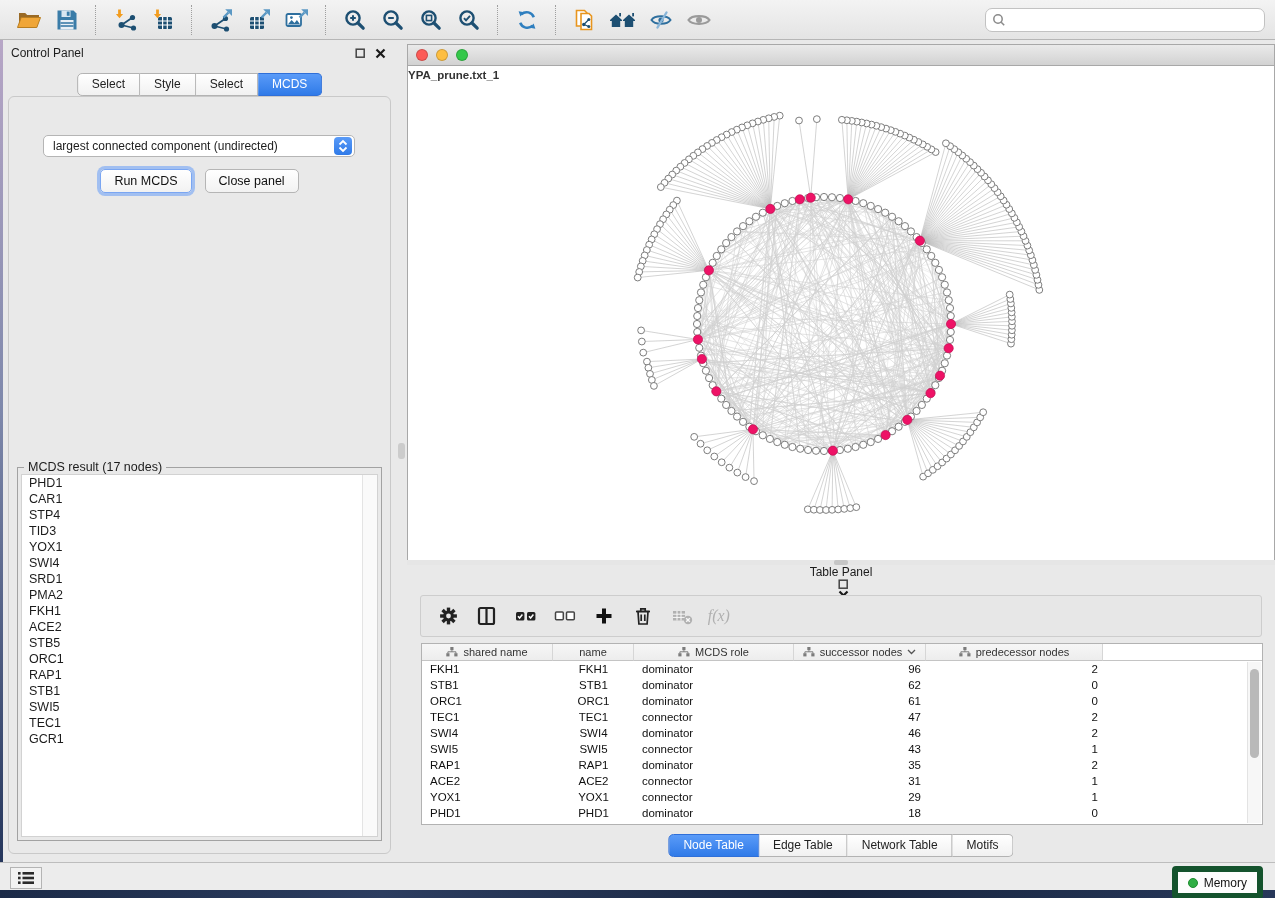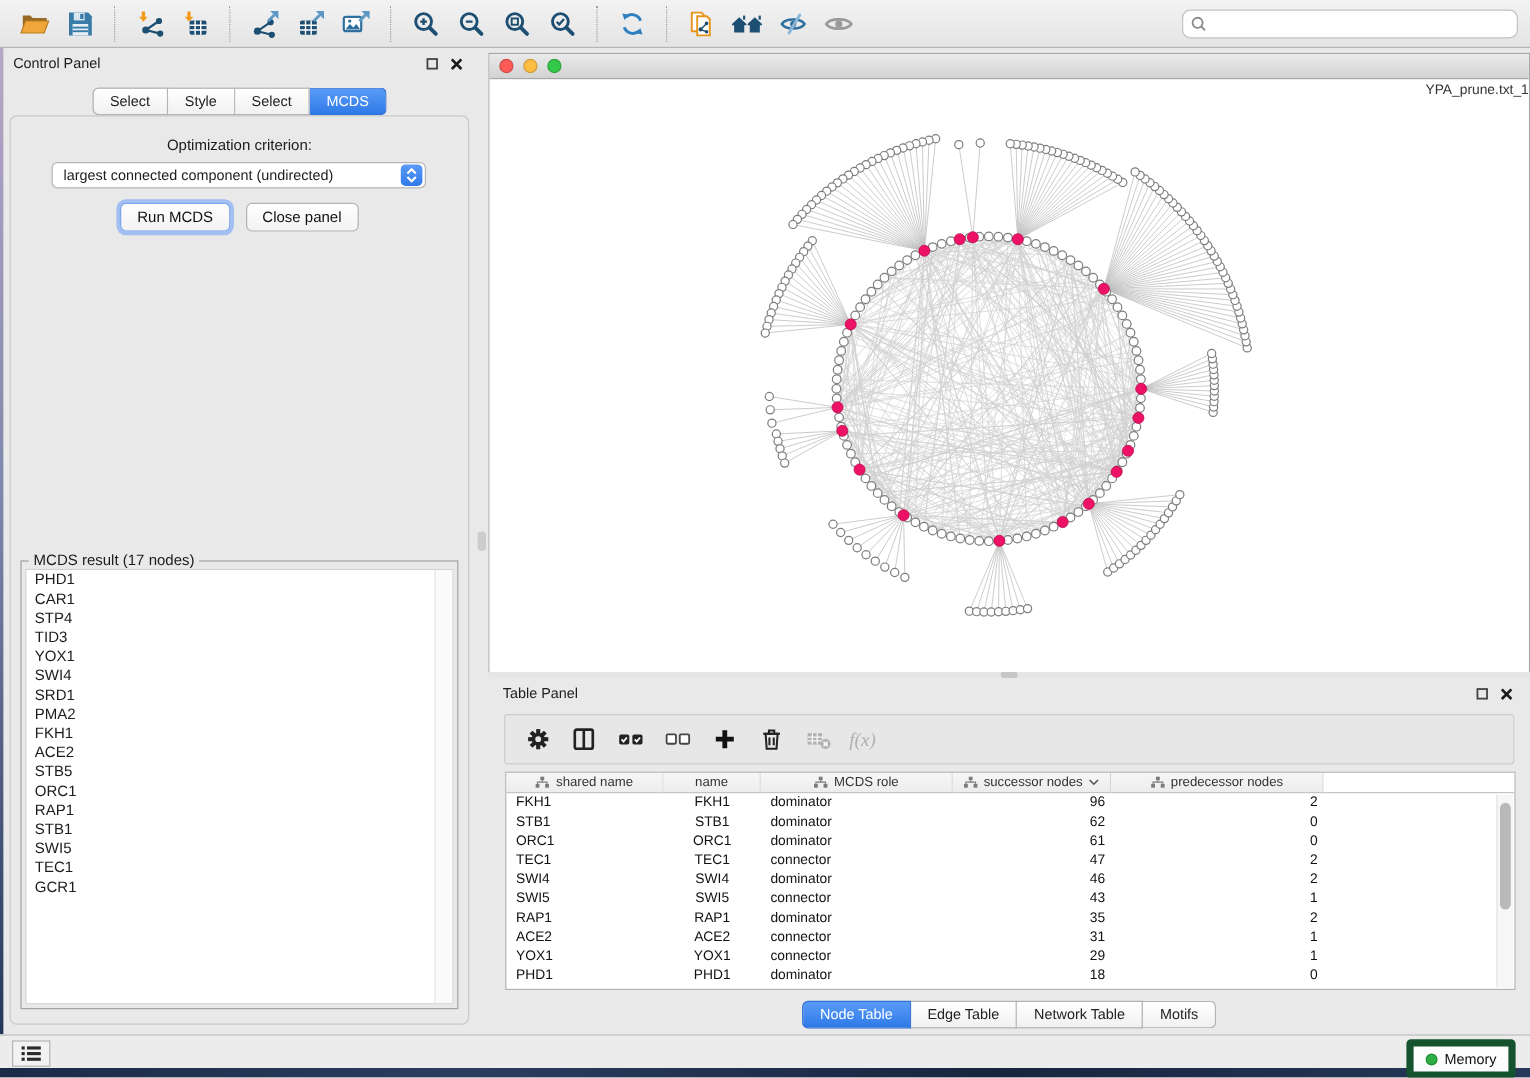--- a/index.html
+++ b/index.html
@@ -55,21 +55,21 @@
   
   .v-gutter-handle{left:398px;top:443px;width:7px;height:16px;border-radius:3px;background:#cccccc;}
   .h-split{left:407px;top:560px;width:868px;height:5px;background:#e6e6e6;}
   .h-split-handle{left:834px;top:560px;width:14px;height:5px;border-radius:2px;background:#c6c6c6;}
 
   
   .net-window{left:407px;top:44px;width:868px;height:516px;background:#fff;border:1px solid #a8a8a8;box-sizing:border-box;}
   .net-titlebar{height:20px;background:linear-gradient(#eaeaea,#d2d2d2);border-bottom:1px solid #a8a8a8;
                 display:flex;align-items:center;position:relative;}
   .tl{width:12px;height:12px;border-radius:50%;margin-left:8px;border:1px solid rgba(0,0,0,.18);box-sizing:border-box;}
-  .net-title{position:absolute;left:0;width:100%;text-align:right;font-size:11.5px;font-weight:normal;color:#333;margin-top:40px;}
+  .net-title{position:absolute;left:0;width:100%;text-align:left;font-size:11.5px;font-weight:bold;color:#333;margin-top:40px;}
   .net-canvas{width:866px;height:494px;background:#fff;}
 
   
   .table-panel{left:407px;top:565px;width:868px;height:297px;background:#e9e9e9;}
   .tp-toolbar{left:13px;top:30px;width:842px;height:42px;background:#e7e7e7;border:1px solid #cdcdcd;border-radius:3px;
               box-sizing:border-box;display:flex;align-items:center;padding-left:12px;gap:9px;}
   .tp-btn{width:30px;height:30px;display:flex;align-items:center;justify-content:center;}
   .node-table{left:14px;top:78px;width:842px;height:182px;background:#fff;border:1px solid #b2b2b2;box-sizing:border-box;overflow:hidden;}
   .t-header{display:flex;height:17px;}
   .t-hcell{background:linear-gradient(#f6f6f6,#ededed);border-right:1px solid #d6d6d6;border-bottom:1px solid #c4c4c4;
@@ -277,21 +277,20 @@
         </svg>
       </span>
   </div>
   <div class="cp-tabs abs" id="cpTabs">
       <div class="seg-tab">Select</div>
       <div class="seg-tab">Style</div>
       <div class="seg-tab">Select</div>
       <div class="seg-tab sel">MCDS</div>
     </div>
   <div class="cp-card abs">
-    <div class="opt-label abs">Optimization criterion:</div>
     <div class="criterion abs">
       <span class="crit-text">largest connected component (undirected)</span>
       <span class="stepper" id="stepperIco">
           <svg width="14" height="16" viewBox="0 0 14 16">
             <path d="M3.5 6.5L7 3l3.5 3.5M3.5 9.5L7 13l3.5-3.5" stroke="#fff" stroke-width="1.8" fill="none"></path>
           </svg>
         </span>
     </div>
     <div class="btn-row abs">
       <div class="mac-btn focus">Run MCDS</div>
@@ -1175,21 +1174,21 @@
         <circle cx="289.9466387415521" cy="273.47740661245376" r="4.6"></circle>
         <circle cx="300.89891104634546" cy="204.32748075893116" r="4.6"></circle>
       </g>
     </svg>
 </div>
 
 <div class="h-split abs"></div>
 <div class="h-split-handle abs"></div>
 
 <div class="table-panel abs">
-  <div class="panel-head" style="padding:0 12px;">
+  <div class="panel-head" style="padding:0 12px;flex-direction:column;">
     <span class="ph-title">Table Panel</span>
     <span class="ph-spacer"></span>
     <span class="ph-ico" id="tpFloat">
         <svg width="11" height="11" viewBox="0 0 11 11">
           <rect x="1.2" y="1.2" width="8" height="8" fill="none" stroke="#444" stroke-width="1.5"></rect>
         </svg>
       </span>
     <span class="ph-ico" id="tpClose">
         <svg width="11" height="11" viewBox="0 0 11 11">
           <path d="M1.5 1.5l8 8M9.5 1.5l-8 8" stroke="#1a1a1a" stroke-width="2.2"></path>

